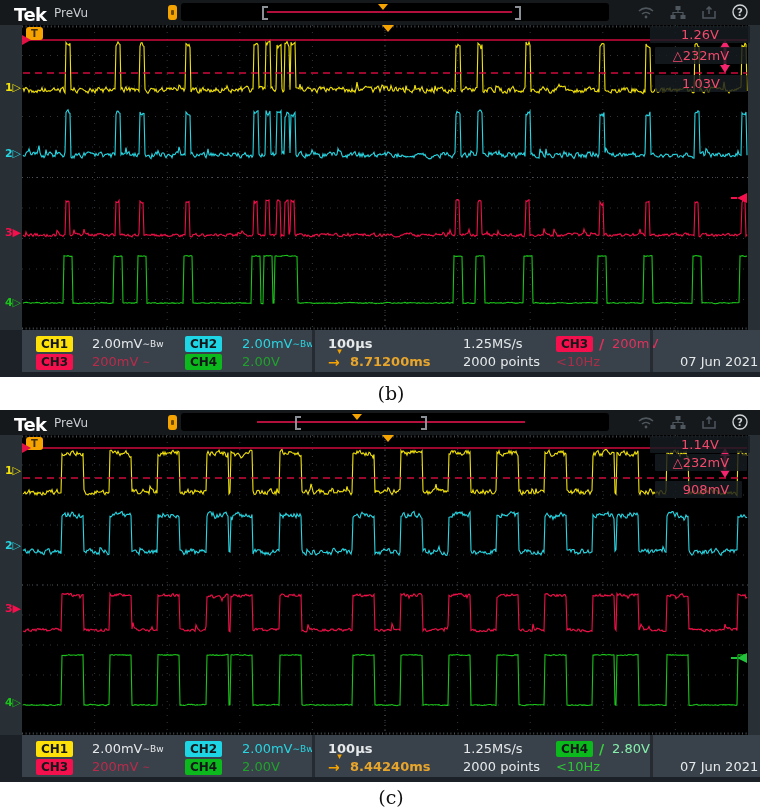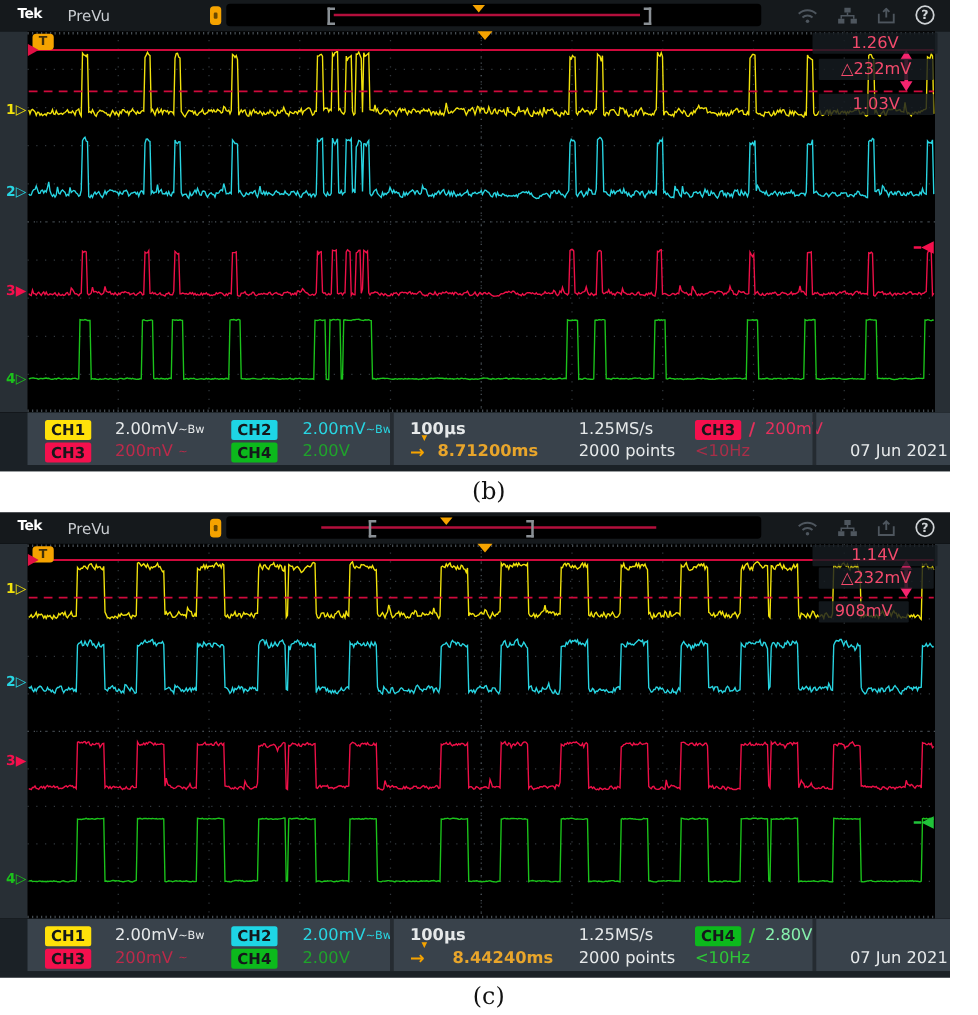--- a/index.html
+++ b/index.html
@@ -2,21 +2,21 @@
 <html><head>
 <meta charset="utf-8">
 <style>
   html,body{margin:0;padding:0;background:#fff;}
   .page{position:relative;width:782px;height:812px;background:#ffffff;font-family:"DejaVu Sans",sans-serif;overflow:hidden;}
   .scope{position:absolute;left:0;width:760px;background:#1b2126;}
   #scope0{top:0;height:377px;}
   #scope1{top:410px;height:372px;}
   
   .topbar{position:absolute;top:0;left:0;right:0;height:25px;background:#15191c;}
-  .brand{position:absolute;left:14px;top:4px;color:#ffffff;font-weight:bold;font-size:11px;letter-spacing:-0.5px;}
+  .brand{position:absolute;left:14px;top:4px;color:#ffffff;font-weight:bold;font-size:18px;letter-spacing:-0.5px;}
   .mode{position:absolute;left:54px;top:6px;color:#c9cdd1;font-size:12px;}
   .trig-icon{position:absolute;left:168px;top:5px;width:9px;height:15px;background:#f5a300;border-radius:3px;}
   .trig-icon::after{content:"";position:absolute;left:3px;top:5px;width:3px;height:5px;background:#6b4a00;border-radius:1px;}
   .trigbar{position:absolute;left:181px;top:3px;width:428px;height:18px;background:#000;border-radius:3px;}
   .tb-line{position:absolute;top:8px;height:2px;background:#b30f3c;}
   .tb-br{position:absolute;top:3px;height:10px;width:4px;border:2px solid #8a9095;}
   .tb-br.l{border-right:none;}
   .tb-br.r{border-left:none;}
   .tb-tri{position:absolute;top:1px;width:0;height:0;border-left:5px solid transparent;border-right:5px solid transparent;border-top:6px solid #f5a300;}
   .tb-icons{position:absolute;right:12px;top:4px;display:flex;gap:16px;align-items:center;}
@@ -252,40 +252,40 @@
           <polygon points="725,13 720,21 730,21" fill="#f5246e"></polygon>
           <polygon points="725,43 720,35 730,35" fill="#f5246e"></polygon>
           <polygon points="737,223 747,218 747,228" fill="#21c33a"></polygon>
           <line x1="737" y1="223" x2="731" y2="223" stroke="#21c33a" stroke-width="2"></line>
         </svg>
       <div class="gratri" style="left: 382px;"></div>
       <div class="tflag" style="top: 2px;">T</div>
       <div class="rflag" style="top: 8px;"></div>
       <div class="curlabel" style="left: 650px; top: 1px; width: 100px;">1.14V</div>
       <div class="curlabel" style="left: 655px; top: 19px; width: 92px;">△232mV</div>
-      <div class="curlabel" style="left: 655px; top: 46px; width: 72px;">908mV</div>
+      <div class="curlabel" style="left: 655px; top: 46px; width: 72px; padding-left: 15px;">908mV</div>
     <div class="marker" style="color: rgb(242, 226, 12); top: 30px;">1▷</div>
         <div class="marker" style="color: rgb(40, 213, 226); top: 105px;">2▷</div>
         <div class="marker" style="color: rgb(244, 16, 77); top: 168px;">3▶</div>
         <div class="marker" style="color: rgb(27, 195, 27); top: 262px;">4▷</div>
       </div>
 
     <div class="footer" style="top: 325px; height: 42px;">
       <span class="badge row1" style="left:14px;background:#ffe10a">CH1</span>
       <span class="cell row1" style="left:70px"><span>2.00mV</span><span class="mods">∼Bw</span></span>
       <span class="badge row1" style="left:163px;background:#1ed5e5">CH2</span>
       <span class="cell row1 v-cyan" style="left:220px"><span>2.00mV</span><span class="mods">∼Bw</span></span>
       <span class="badge row2" style="left:14px;background:#f4104d">CH3</span>
       <span class="cell row2 v-dimred" style="left:70px"><span>200mV</span> <span class="mods">∼</span></span>
       <span class="badge row2" style="left:163px;background:#0cb91c">CH4</span>
       <span class="cell row2 v-dimgreen" style="left:220px">2.00V</span>
       <div class="fdivider" style="left:290px"></div>
       <span class="cell row1" style="left:306px;font-weight:bold">100µs</span>
       <span class="time-arrow row2" style="left:306px">→</span>
-      <span class="cell row2 timetxt" style="left:340px">8.44240ms</span>
+      <span class="cell row2 timetxt" style="left:328px">8.44240ms</span>
       <span class="cell row1" style="left:441px">1.25MS/s</span>
       <span class="cell row2" style="left:441px">2000 points</span>
       <span class="badge row1 trig-badge" style="left: 534px; background: rgb(12, 185, 28);">CH4</span>
       <span class="cell row1 trig-slope" style="left: 577px; color: rgb(55, 208, 60);">/</span>
       <span class="cell row1 trig-level" style="left: 590px; color: #86efac;">2.80V</span>
       <span class="cell row2 trig-freq" style="left: 534px; color: rgb(45, 199, 54);">&lt;10Hz</span>
       <div class="fdivider" style="left:628px"></div>
       <span class="cell row2" style="left:658px">07 Jun 2021</span>
     </div>
     <div class="bottomstrip"></div>

